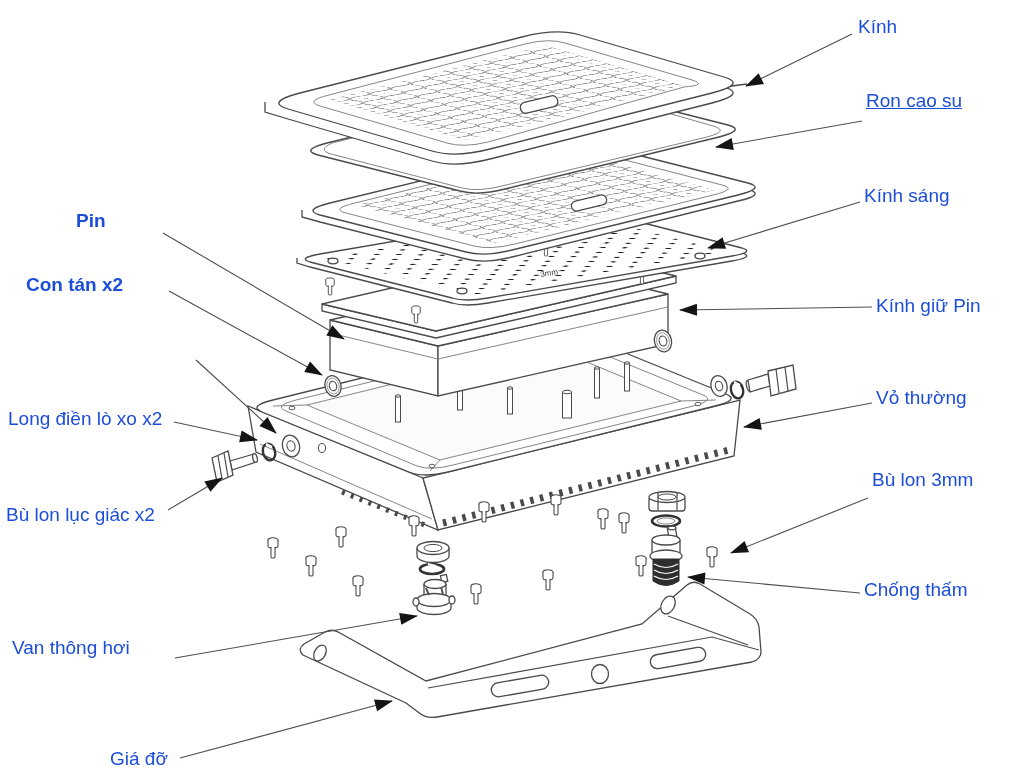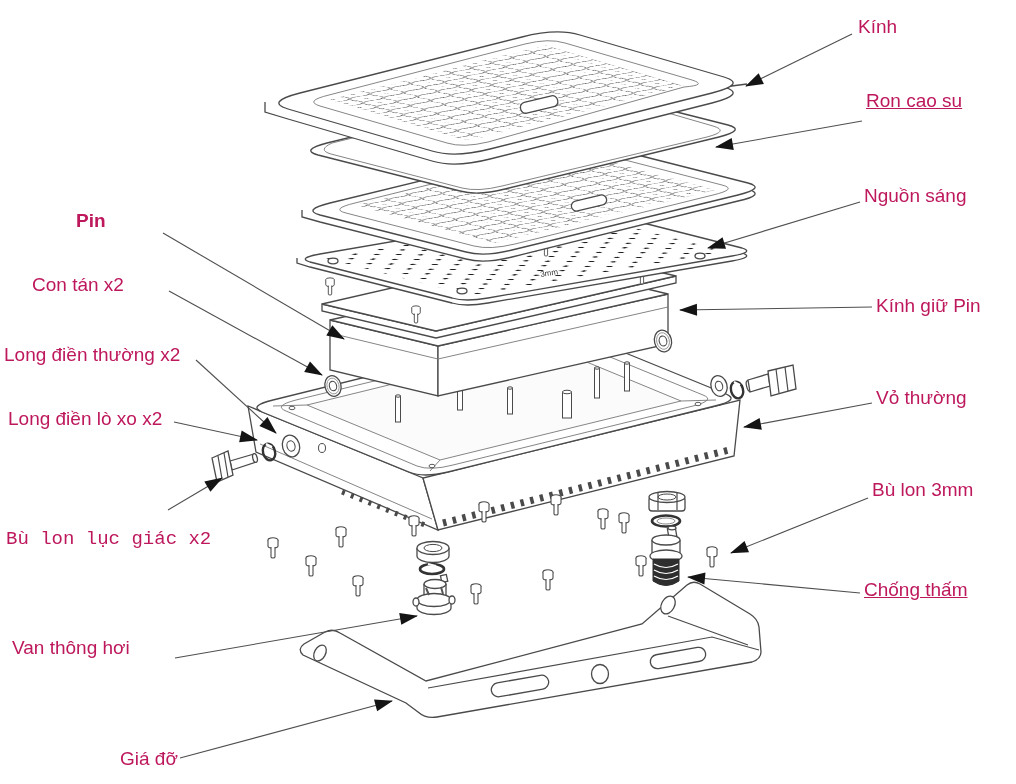--- a/index.html
+++ b/index.html
@@ -1,19 +1,19 @@
 <!DOCTYPE html>
 <html><head>
 <meta charset="utf-8">
 <style>
   html,body{margin:0;padding:0;background:#fff;}
   .stage{position:relative;width:1016px;height:784px;background:#fff;overflow:hidden;
          font-family:"Liberation Sans",sans-serif;}
   .stage svg{position:absolute;left:0;top:0;}
-  .lbl{position:absolute;font-size:19px;line-height:22px;color:#be185d;white-space:nowrap;}
+  .lbl{position:absolute;font-size:19px;line-height:22px;color:#1d4ed8;white-space:nowrap;}
   .seg{stroke:#4a4a4a;stroke-width:1.2;fill:none;}
   .part{fill:#ffffff;stroke:#4a4a4a;stroke-width:1.3;}
   .thin{stroke:#777;stroke-width:0.9;fill:none;}
   .leader{stroke:#4f4f4f;stroke-width:1.1;fill:none;}
 </style>
 </head>
 <body>
 
 <div class="stage">
 
@@ -235,25 +235,24 @@
     <path class="leader" marker-end="url(#ah)" d="M196,360 L276,433"></path>
     <path class="leader" marker-end="url(#ah)" d="M174,422 L257,440"></path>
     <path class="leader" marker-end="url(#ah)" d="M168,510 L222,478"></path>
     <path class="leader" marker-end="url(#ah)" d="M175,658 L417,616"></path>
     <path class="leader" marker-end="url(#ah)" d="M180,758 L392,701"></path>
   </g>
 </svg>
 
   <div class="lbl" style="left:858px;top:16px;">Kính</div>
   <div class="lbl" style="left:866px;top:90px;text-decoration:underline;">Ron cao su</div>
-  <div class="lbl" style="left:864px;top:185px;">Nguồn sáng</div>
+  <div class="lbl" style="left:864px;top:185px;">Kính sáng</div>
   <div class="lbl" style="left:876px;top:295px;">Kính giữ Pin</div>
   <div class="lbl" style="left:876px;top:387px;">Vỏ thường</div>
-  <div class="lbl" style="left:872px;top:479px;text-align:center;">Bù lon 3mm</div>
-  <div class="lbl" style="left:864px;top:579px;text-decoration:underline;">Chống thấm</div>
+  <div class="lbl" style="left:872px;top:469px;text-align:center;">Bù lon 3mm</div>
+  <div class="lbl" style="left:864px;top:579px;">Chống thấm</div>
   <div class="lbl" style="left:76px;top:210px;font-weight:bold;">Pin</div>
-  <div class="lbl" style="left:32px;top:274px;">Con tán x2</div>
-  <div class="lbl" style="left:4px;top:344px;">Long điền thường x2</div>
+  <div class="lbl" style="left:26px;top:274px;font-weight:bold;">Con tán x2</div>
   <div class="lbl" style="left:8px;top:408px;">Long điền lò xo x2</div>
-  <div class="lbl" style="left:6px;top:528px;font-family:Liberation Mono, monospace;">Bù lon lục giác x2</div>
+  <div class="lbl" style="left:6px;top:504px;">Bù lon lục giác x2</div>
   <div class="lbl" style="left:12px;top:637px;">Van thông hơi</div>
-  <div class="lbl" style="left:110px;top:748px;margin-left:10px;">Giá đỡ</div>
+  <div class="lbl" style="left:110px;top:748px;">Giá đỡ</div>
 </div>
 
 </body></html>

